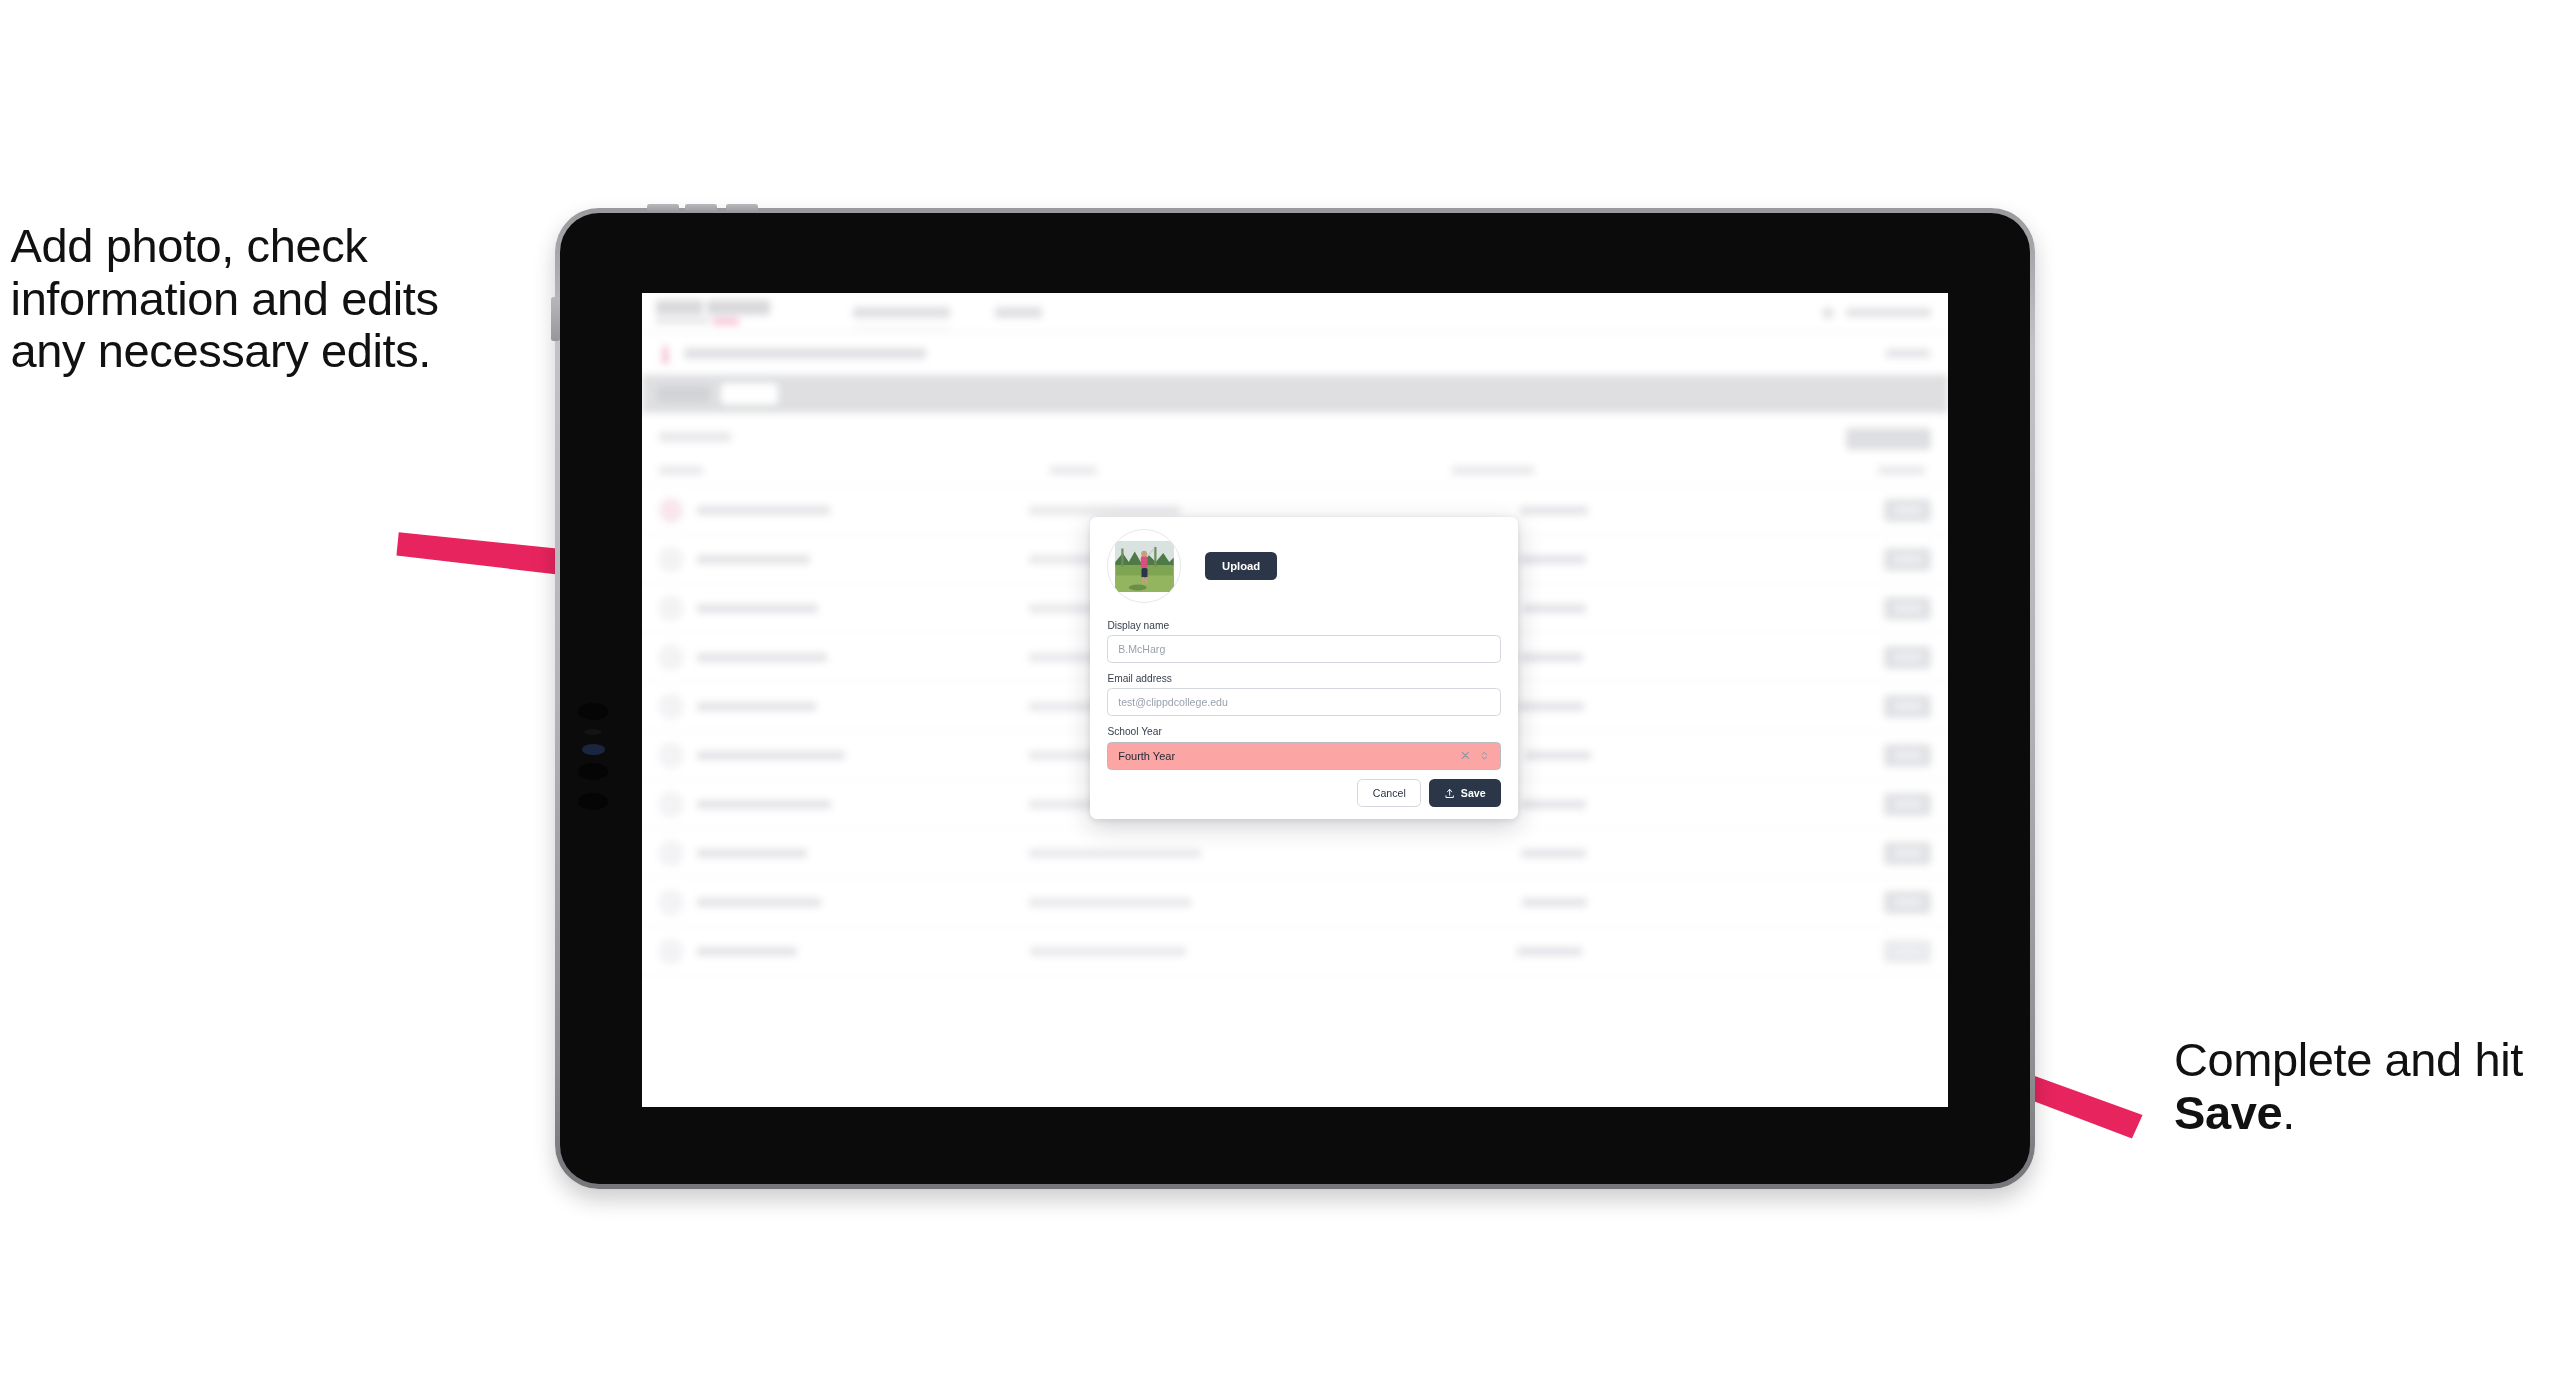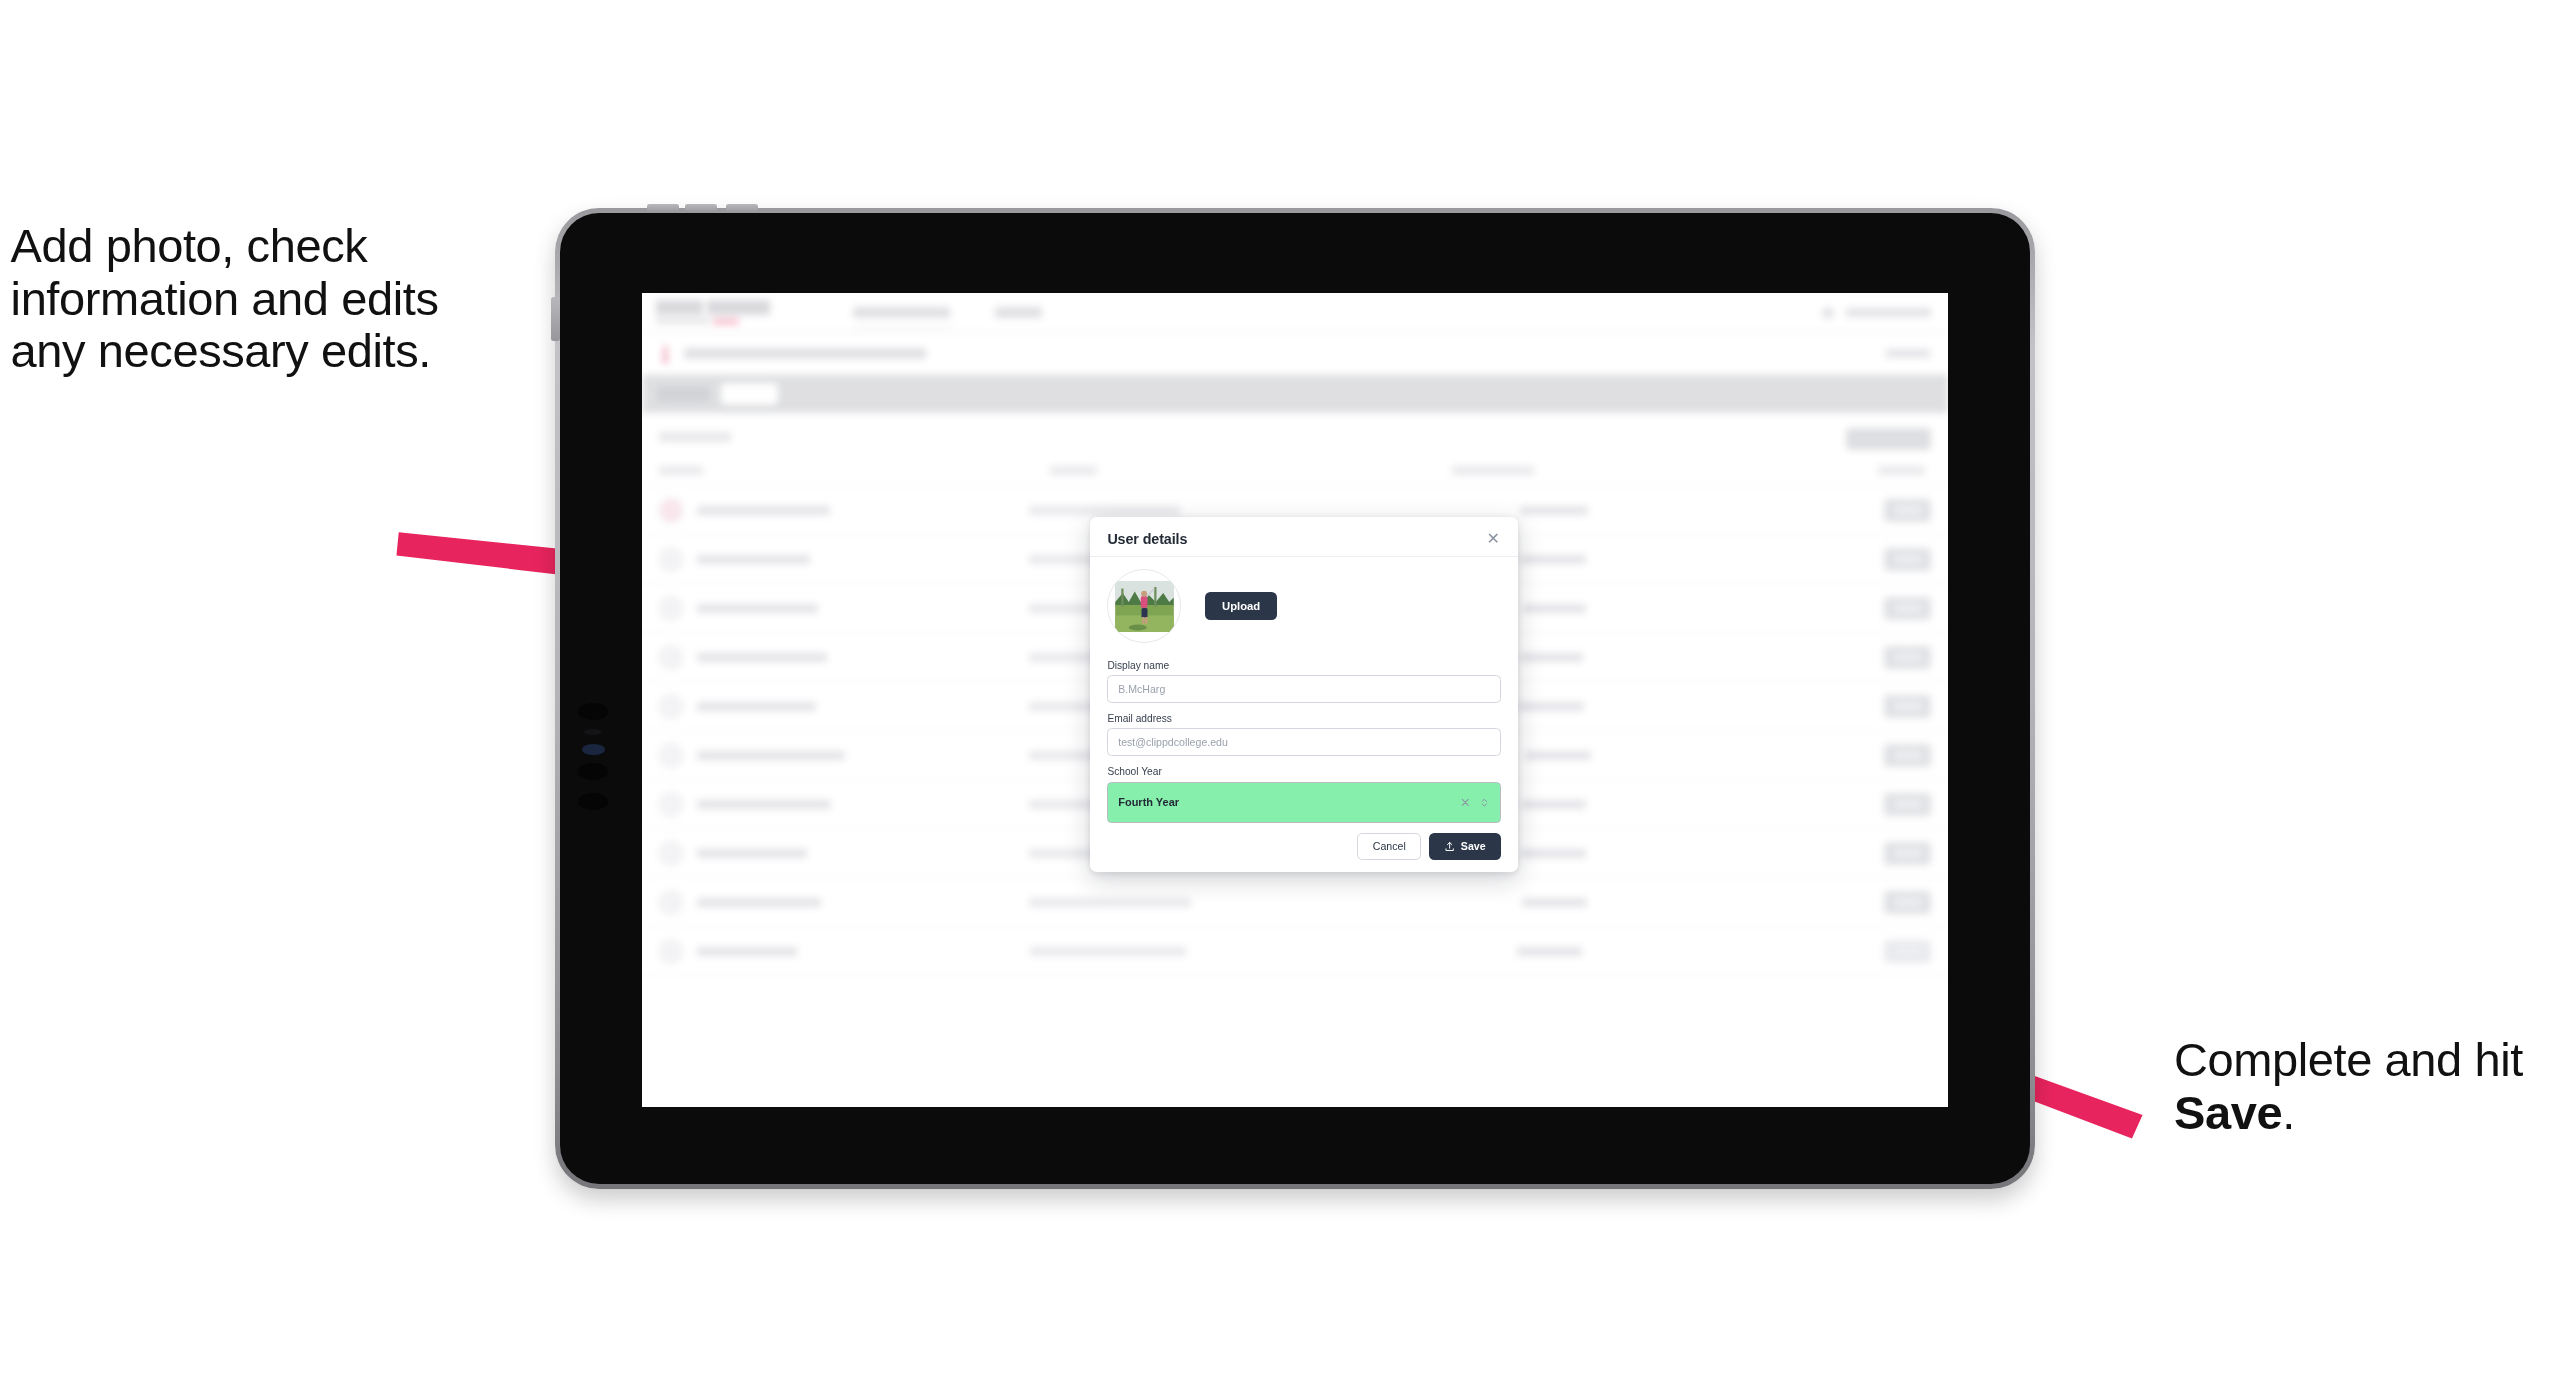--- a/index.html
+++ b/index.html
@@ -154,24 +154,24 @@
   .field-label{font-size:10.2px;color:#39414f;margin-bottom:4.5px;display:block;}
   .field-input{
     width:100%;box-sizing:border-box;
     height:28px;border:0.8px solid #d4d7dd;border-radius:4.5px;
     padding:0 9.8px;font-size:10.6px;color:#9aa1ad;background:#fff;
     font-family:"Liberation Sans",sans-serif;
   }
   .field-input::placeholder{color:#9aa1ad;}
   .select-wrap{position:relative;}
   .select-box{
-    width:100%;box-sizing:border-box;height:41px;
-    border:0.8px solid #b6bbc4;border-radius:4.5px;background:#86efac;
+    width:100%;box-sizing:border-box;height:28px;
+    border:0.8px solid #b6bbc4;border-radius:4.5px;background:#fca5a5;
     display:flex;align-items:center;padding:0 9.8px;
-    font-size:11px;color:#222b36;font-weight:700;cursor:pointer;
+    font-size:11px;color:#222b36;font-weight:400;cursor:pointer;
   }
   .select-icons{margin-left:auto;display:flex;align-items:center;gap:8.3px;color:#8b93a1;}
   .sel-ic{width:10.6px;height:10.6px;cursor:pointer;}
   .modal-actions{display:flex;justify-content:flex-end;gap:7.5px;}
   .btn-cancel{
     background:#fff;border:0.8px solid #d4d7dd;border-radius:5.3px;
     padding:6.8px 14.3px;font-size:10.6px;color:#2b3648;cursor:pointer;
     font-family:"Liberation Sans",sans-serif;
   }
   .btn-save{
@@ -349,24 +349,20 @@
           <span class="cell-edit" style="background:#e4e5e9">
               <i class="edit-glyph"></i>
             </span>
         </div>
       </div>
     </div>
 
     <div class="modal-scrim"></div>
 
     <div class="modal">
-      <div class="modal-head">
-        <div class="modal-title">User details</div>
-        <button class="modal-close">✕</button>
-      </div>
 
       <div class="modal-body">
 
         <div class="avatar-row">
           <div class="avatar">
             <svg width="59" height="51" viewBox="0 0 78 68">
               <rect x="0" y="0" width="78" height="68" fill="#cfd9d4"></rect>
               <rect x="0" y="0" width="78" height="30" fill="#d9e2de"></rect>
               <path d="M0 28 L10 16 L18 28 L26 14 L34 28 L44 18 L54 28 L64 16 L72 28 L78 22 L78 34 L0 34 Z" fill="#4e7a46"></path>
               <rect x="0" y="32" width="78" height="36" fill="#7fa552"></rect>

